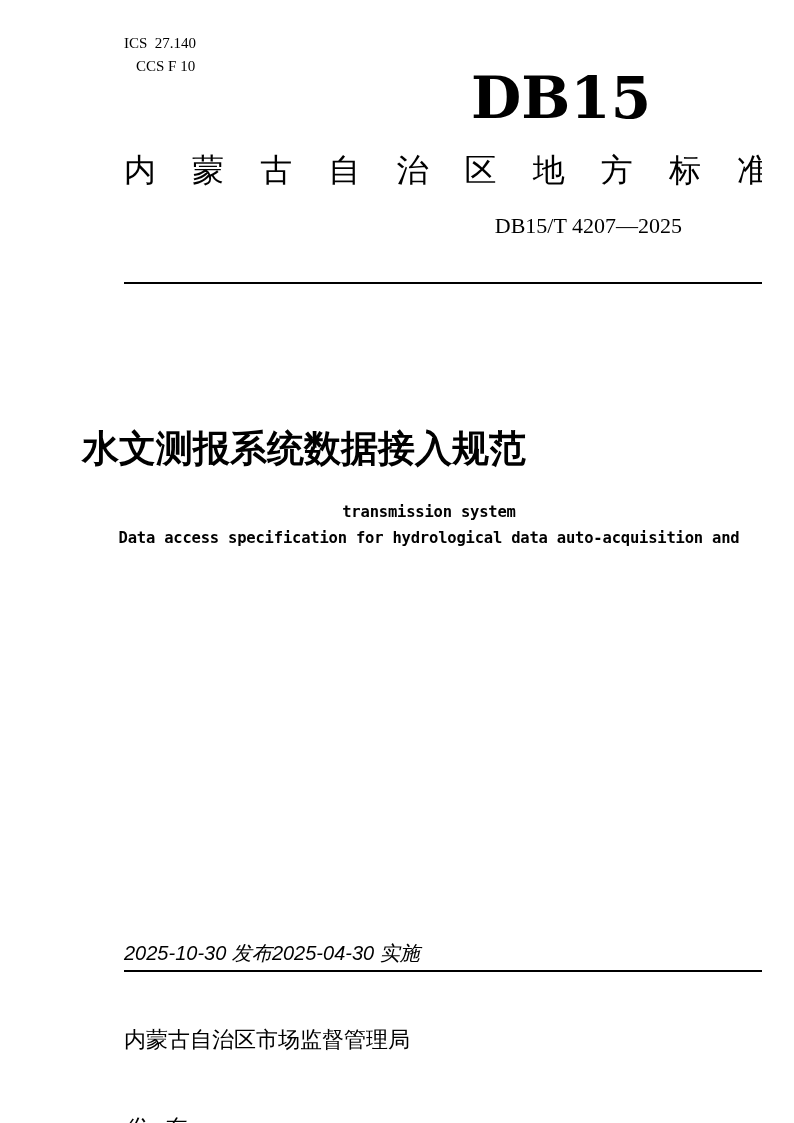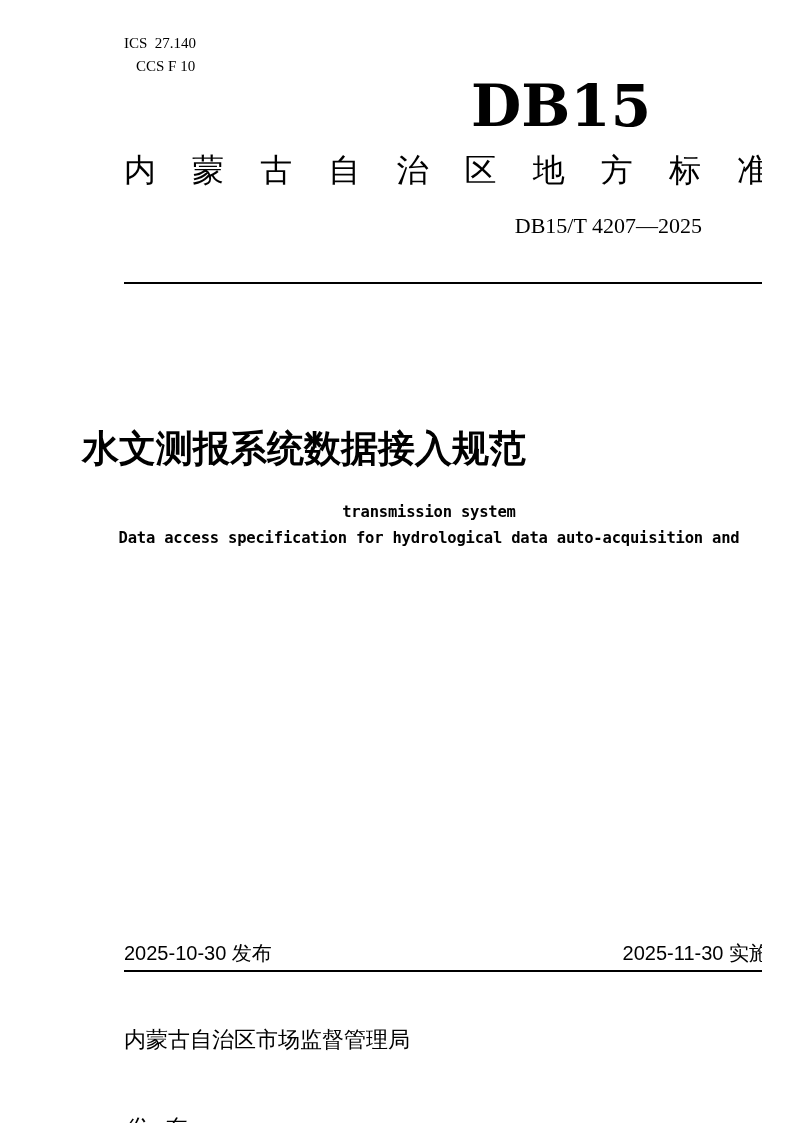--- a/index.html
+++ b/index.html
@@ -20,37 +20,37 @@
     font-family: "Liberation Serif", serif;
     font-size: 15px; line-height: 20px;
   }
   .ccs-code {
     position: absolute; left: 104px; top: 56px;
     font-family: "Liberation Serif", serif;
     font-size: 15px; line-height: 20px;
   }
 
   .db-logo {
-    position: absolute; right: 111px; top: 77px;
+    position: absolute; right: 111px; top: 69px;
     font-family: "DejaVu Serif", serif;
     font-weight: bold;
     font-size: 58px; line-height: 1.0;
     letter-spacing: 0px;
   }
 
   .standard-type {
     position: absolute; left: 92px; top: 150px; width: 645px;
     font-family: "Liberation Sans", "DejaVu Sans", sans-serif;
     font-size: 32px; line-height: 40px;
     text-align: justify;
     text-align-last: justify;
   }
 
   .standard-number {
-    position: absolute; right: 60px; top: 213px;
+    position: absolute; right: 80px; top: 213px;
     font-family: "Liberation Serif", serif;
     font-size: 22px; line-height: 26px;
     white-space: pre;
   }
 
   .rule { position: absolute; left: 92px; width: 645px; height: 2px; background: #000000; }
   .rule-top { top: 282px; }
   .rule-bottom { top: 970px; }
 
   .title-cn {
@@ -65,23 +65,23 @@
     position: absolute; left: 30px; top: 499px; width: 734px;
     text-align: center;
     font-family: "DejaVu Sans Mono", monospace;
     font-weight: bold;
     font-size: 15.5px; line-height: 26px;
     letter-spacing: -0.2px;
   }
 
   .dates-row {
     position: absolute; left: 92px; top: 940px; width: 645px;
-    display: flex; justify-content: space-between; align-items: baseline;
+    display: flex; justify-content: flex-start; align-items: baseline;
     font-family: "Liberation Sans", "DejaVu Sans", sans-serif;
-    font-size: 20px; line-height: 26px;
+    font-size: 20px; line-height: 26px; font-style: italic;
   }
 
   .footer-row {
     position: absolute; left: 92px; top: 1026px; width: 645px;
     display: flex; justify-content: center; align-items: baseline;
     gap: 60px;
     font-family: "Liberation Sans", "DejaVu Sans", sans-serif;
     font-size: 22px; line-height: 28px; flex-direction: column;
   }
   .issue-label { letter-spacing: 5px; white-space: pre; font-style: italic; }
@@ -105,21 +105,21 @@
 
   <div class="title-cn">水文测报系统数据接入规范</div>
 
   <div class="title-en">
     <div>transmission system</div>
     <div>Data access specification for hydrological data auto-acquisition and</div>
   </div>
 
   <div class="dates-row">
     <span>2025-10-30 发布</span>
-    <span>2025-11-30 实施</span>
+    <span>2025-04-30 实施</span>
   </div>
 
   <div class="rule rule-bottom"></div>
 
   <div class="footer-row">
     <span>内蒙古自治区市场监督管理局</span>
     <span class="issue-label">发 布</span>
   </div>
 
 </div>

